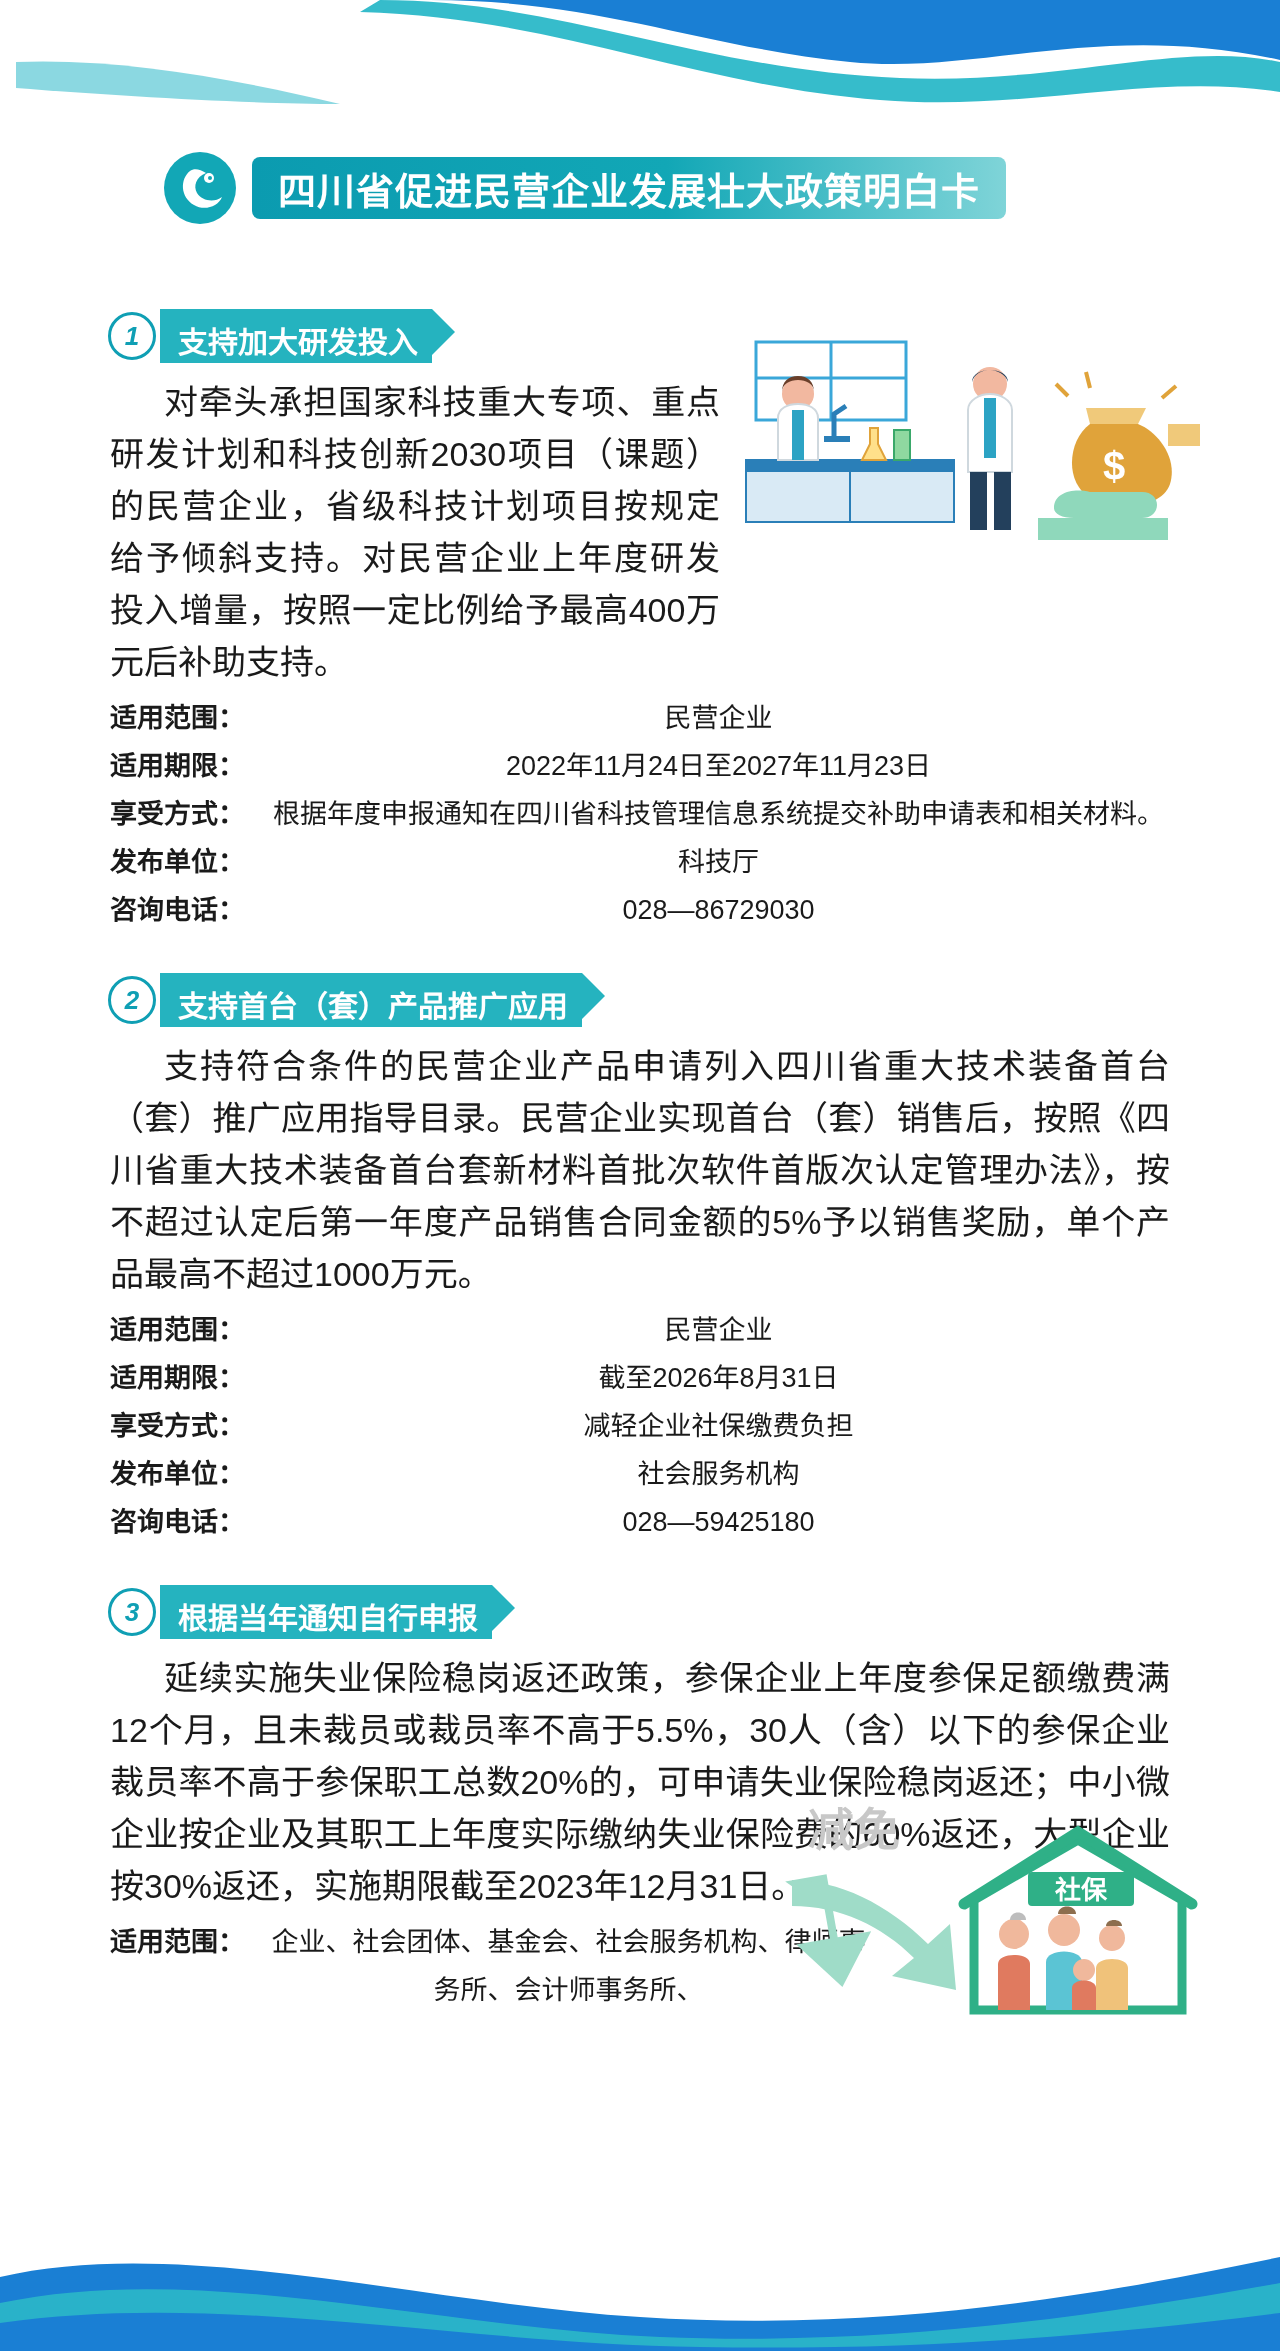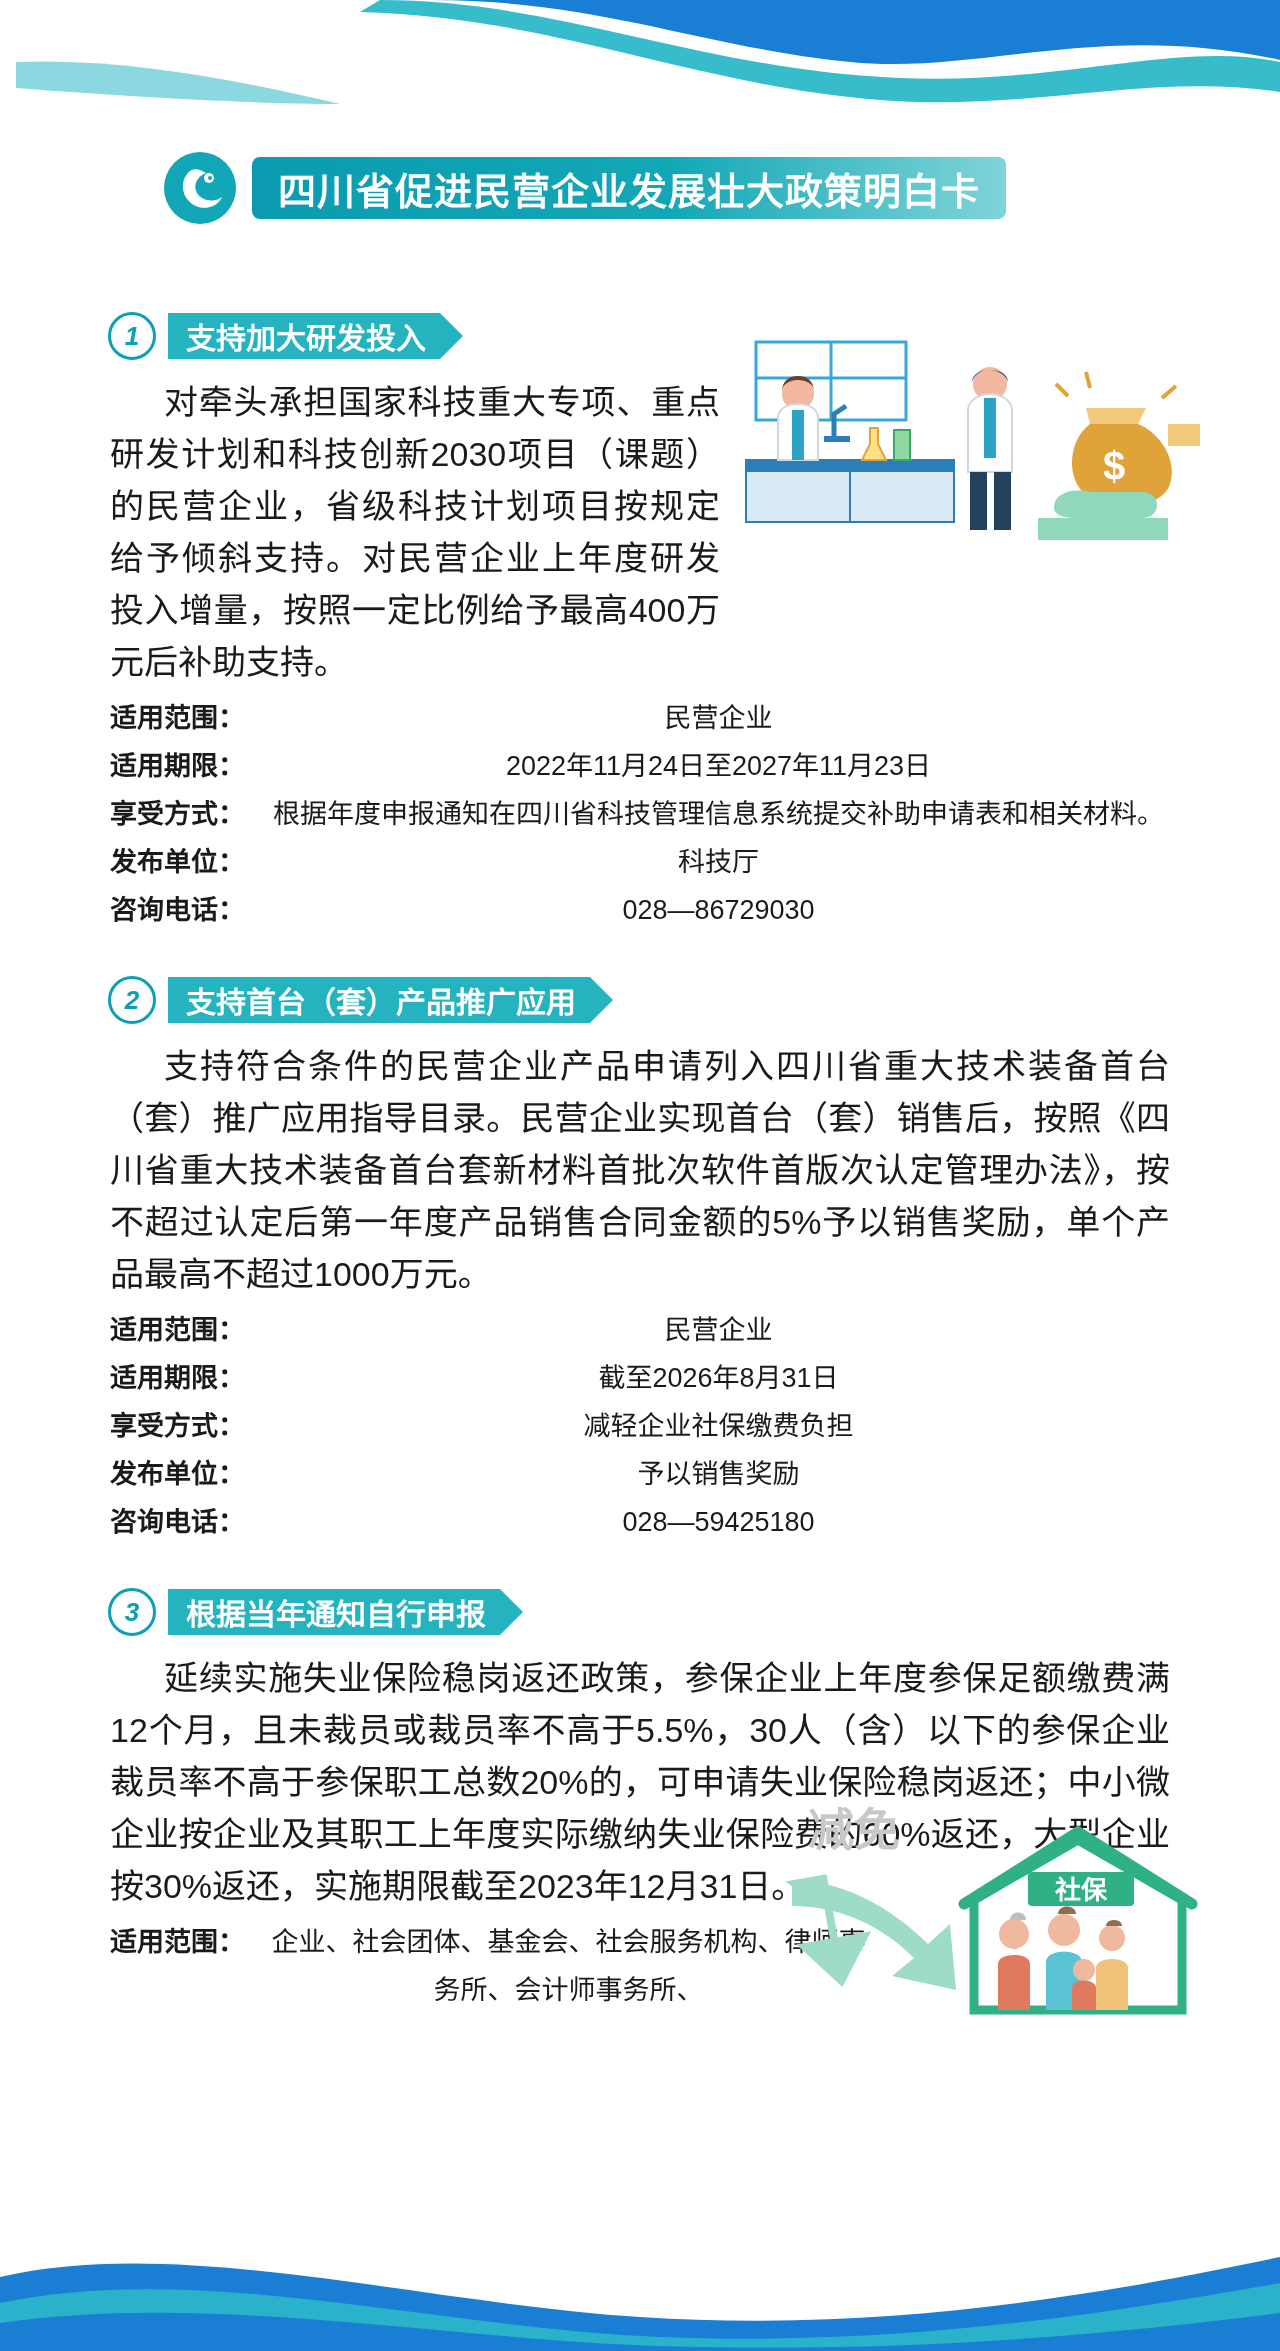--- a/index.html
+++ b/index.html
@@ -92,29 +92,29 @@
     font-size: 26px;
     font-weight: bold;
     font-style: italic;
     display: flex;
     align-items: center;
     justify-content: center;
     flex: 0 0 auto;
     background: #fff;
   }
   .sec-banner {
-    margin-left: 12px;
+    margin-left: 4px;
     height: 46px;
     background: #25b3bf;
     color: #fff;
     font-size: 30px;
     font-weight: bold;
     display: flex;
     align-items: center;
-    padding: 0 14px 0 18px;
+    padding: 8px 14px 0 18px;
     position: relative;
   }
   .sec-banner::after {
     content: "";
     position: absolute;
     right: -23px; top: 0;
     border-top: 23px solid transparent;
     border-bottom: 23px solid transparent;
     border-left: 23px solid #25b3bf;
   }
@@ -287,21 +287,21 @@
       <div class="meta-row">
         <span class="meta-label">适用期限：</span>
         <span class="meta-value">截至2026年8月31日</span>
       </div>
       <div class="meta-row">
         <span class="meta-label">享受方式：</span>
         <span class="meta-value">减轻企业社保缴费负担</span>
       </div>
       <div class="meta-row">
         <span class="meta-label">发布单位：</span>
-        <span class="meta-value">予以销售奖励</span>
+        <span class="meta-value">社会服务机构</span>
       </div>
       <div class="meta-row">
         <span class="meta-label">咨询电话：</span>
         <span class="meta-value">028—59425180</span>
       </div>
     </div>
   </div>
 
   <div class="section" style="margin-top:40px;">
     <div class="sec-head">

